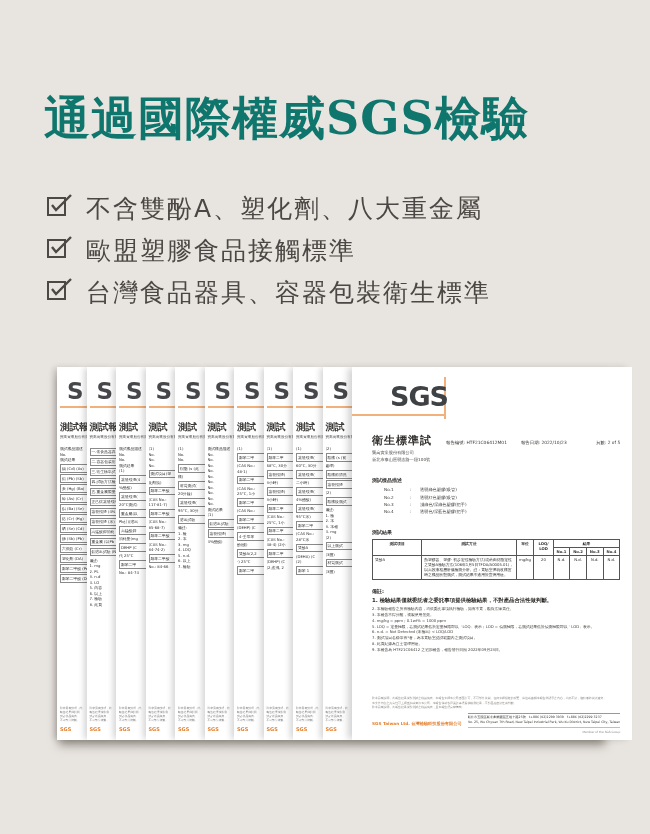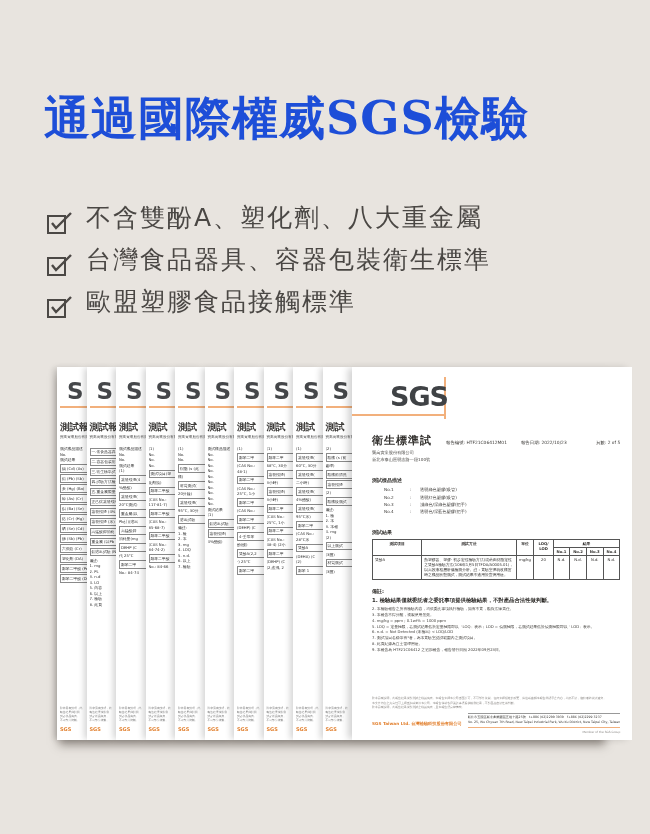--- a/index.html
+++ b/index.html
@@ -6,26 +6,26 @@
   body{
     width:650px;height:834px;position:relative;overflow:hidden;
     background:#e8e4df;
     font-family:"DejaVu Sans","Liberation Sans",sans-serif;
     -webkit-font-smoothing:antialiased;
   }
   
   .headline{
     position:absolute;left:44px;top:88px;margin:0;
     font-family:"DejaVu Serif","Liberation Serif",serif;
-    font-size:46px;font-weight:600;letter-spacing:1px;color:#1d4ed8;
+    font-size:46px;font-weight:600;letter-spacing:1px;color:#0f766e;
     white-space:nowrap;
   }
   
   .checklist{position:absolute;left:46px;top:192px;list-style:none;margin:0;padding:0;}
-  .checklist li{display:flex;align-items:flex-end;height:42px;}
+  .checklist li{display:flex;align-items:flex-start;height:42px;}
   .checklist .cb{width:27px;height:24px;margin-right:13px;flex:0 0 auto;}
   .checklist .lbl{font-size:25px;color:#4a4744;letter-spacing:2px;white-space:nowrap;}
   
   .doc-stack{
     position:absolute;left:57px;top:367px;width:550px;height:373px;
     display:flex;box-shadow:0 7px 9px -2px rgba(75,66,58,.55);
   }
   .strips{display:contents;}
   .doc-strip{
     flex:0 0 29.5px;background:#fff;position:relative;overflow:hidden;
@@ -107,28 +107,28 @@
         <rect x="2" y="6" width="17" height="17" fill="none" stroke="#4b4845" stroke-width="2"></rect>
         <polyline points="6,13 10,18 25,3" fill="none" stroke="#4b4845" stroke-width="2.4"></polyline>
       </svg>
       <span class="lbl">不含雙酚A、塑化劑、八大重金屬</span>
     </li>
     <li>
       <svg class="cb" viewBox="0 0 27 24">
         <rect x="2" y="6" width="17" height="17" fill="none" stroke="#4b4845" stroke-width="2"></rect>
         <polyline points="6,13 10,18 25,3" fill="none" stroke="#4b4845" stroke-width="2.4"></polyline>
       </svg>
-      <span class="lbl">台灣食品器具、容器包裝衛生標準</span>
+      <span class="lbl">歐盟塑膠食品接觸標準</span>
     </li>
     <li>
       <svg class="cb" viewBox="0 0 27 24">
         <rect x="2" y="6" width="17" height="17" fill="none" stroke="#4b4845" stroke-width="2"></rect>
         <polyline points="6,13 10,18 25,3" fill="none" stroke="#4b4845" stroke-width="2.4"></polyline>
       </svg>
-      <span class="lbl">歐盟塑膠食品接觸標準</span>
+      <span class="lbl">台灣食品器具、容器包裝衛生標準</span>
     </li>
   </ul>
 
 <div class="doc-stack">
   <div class="strips">
     
   <div class="doc-strip">
         <div class="strip-inner">
           <div class="slogo">
             <span class="sch">S</span>

